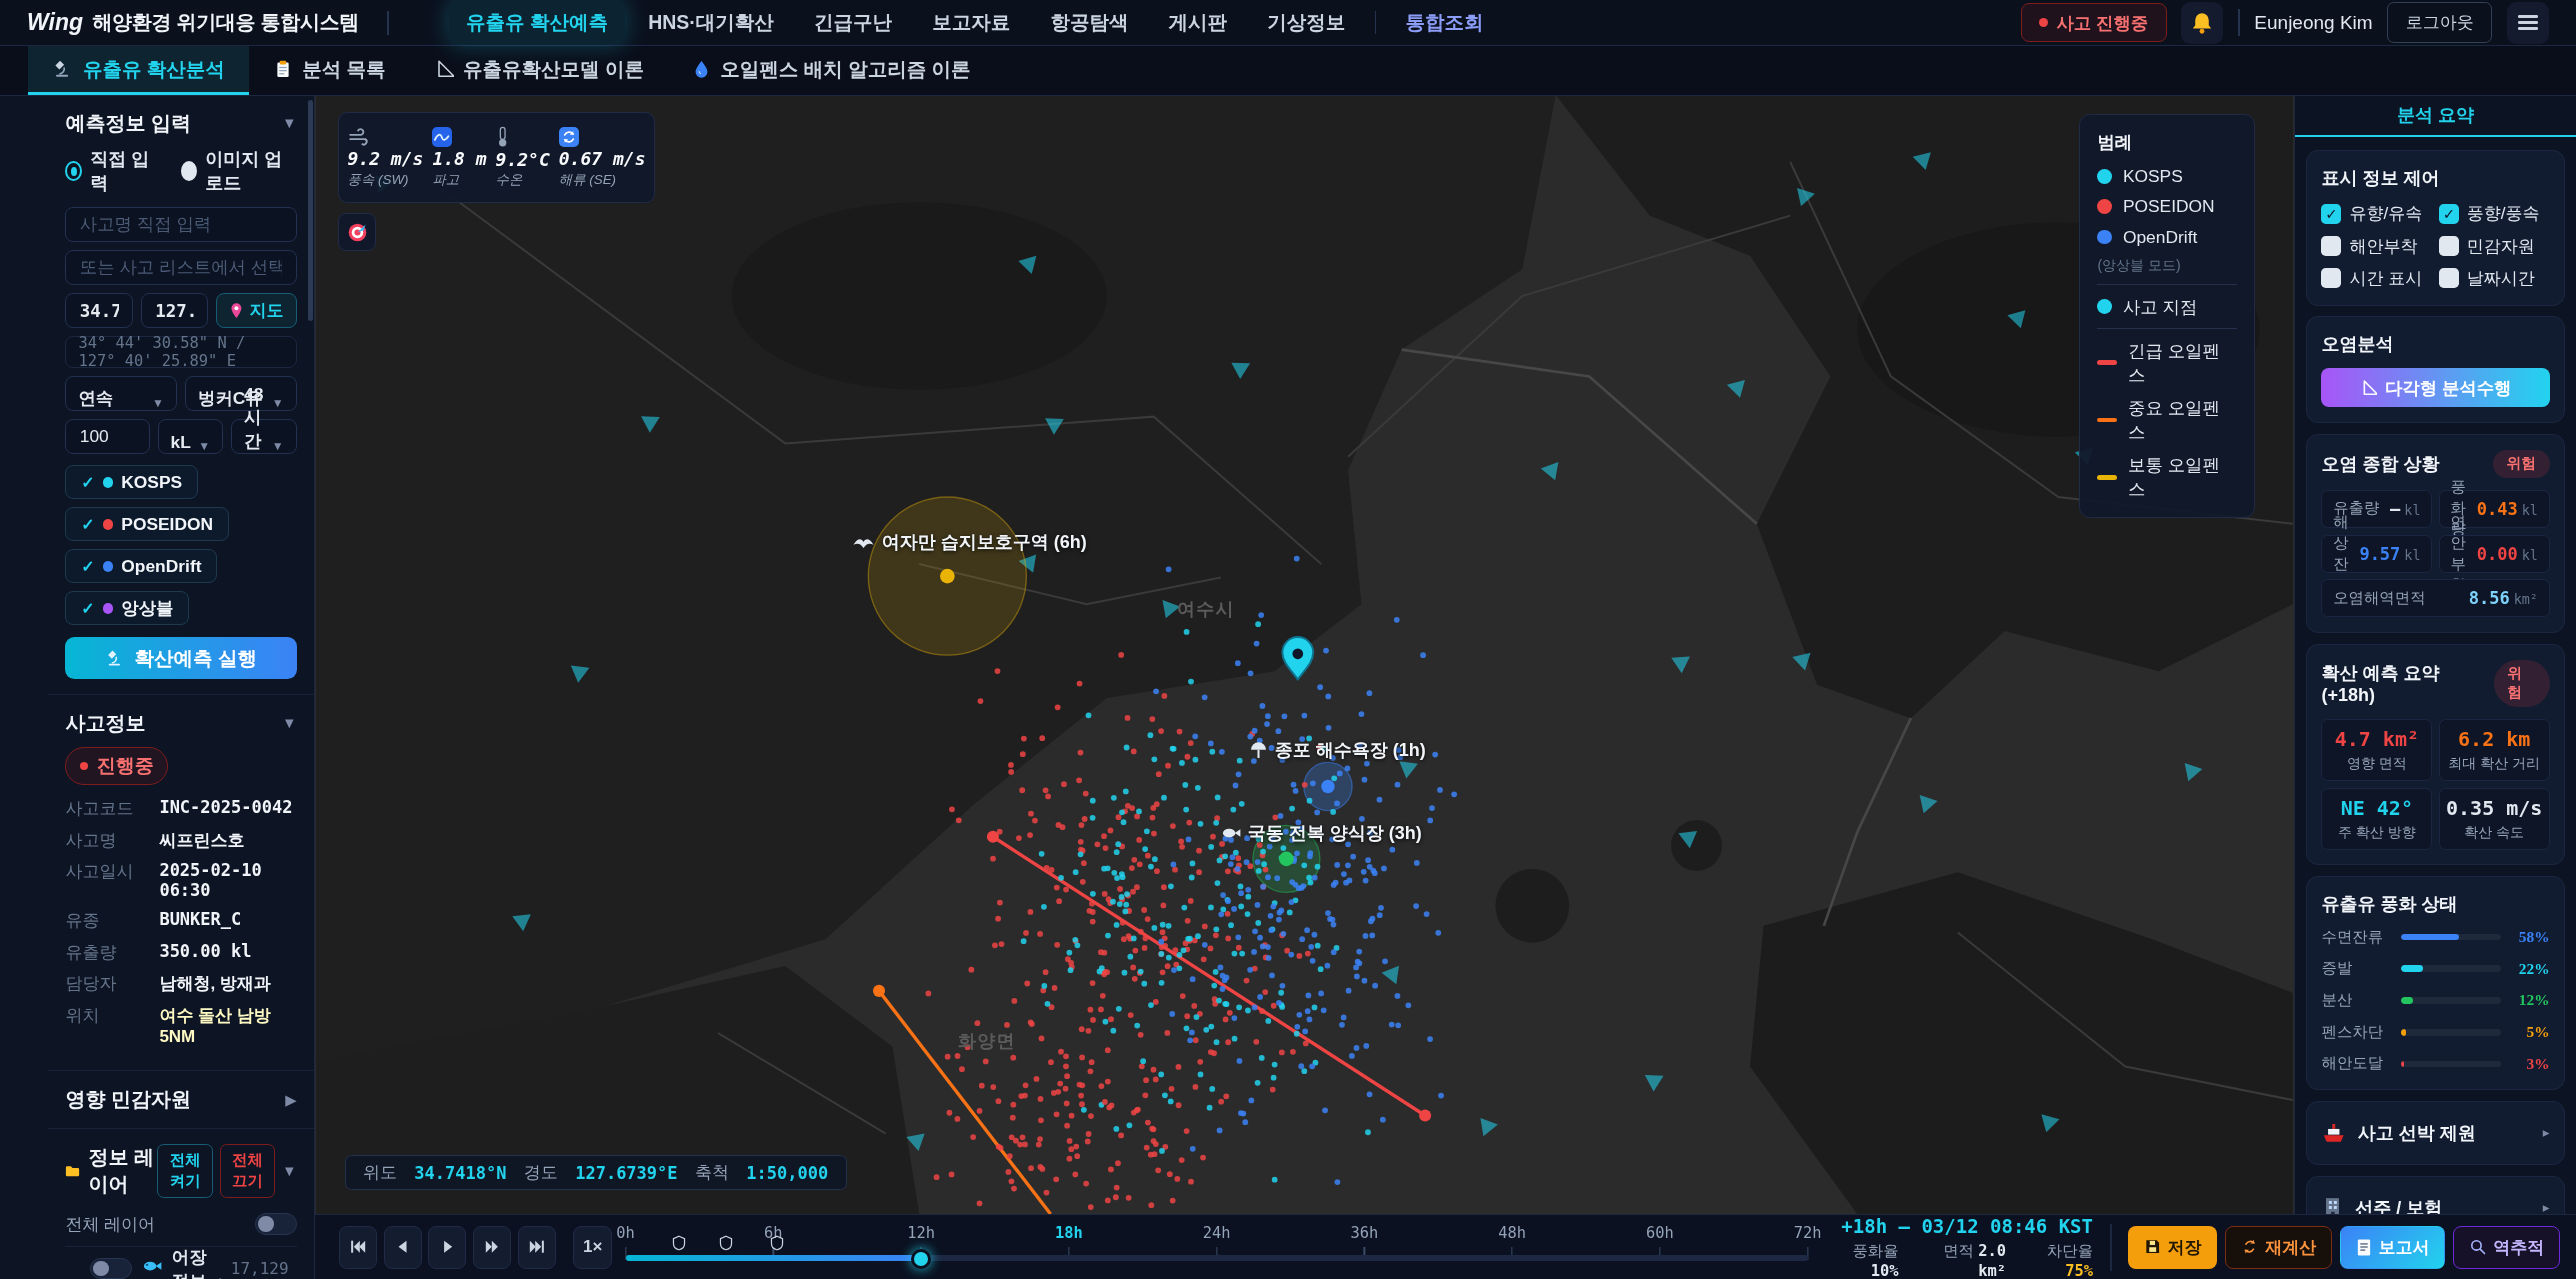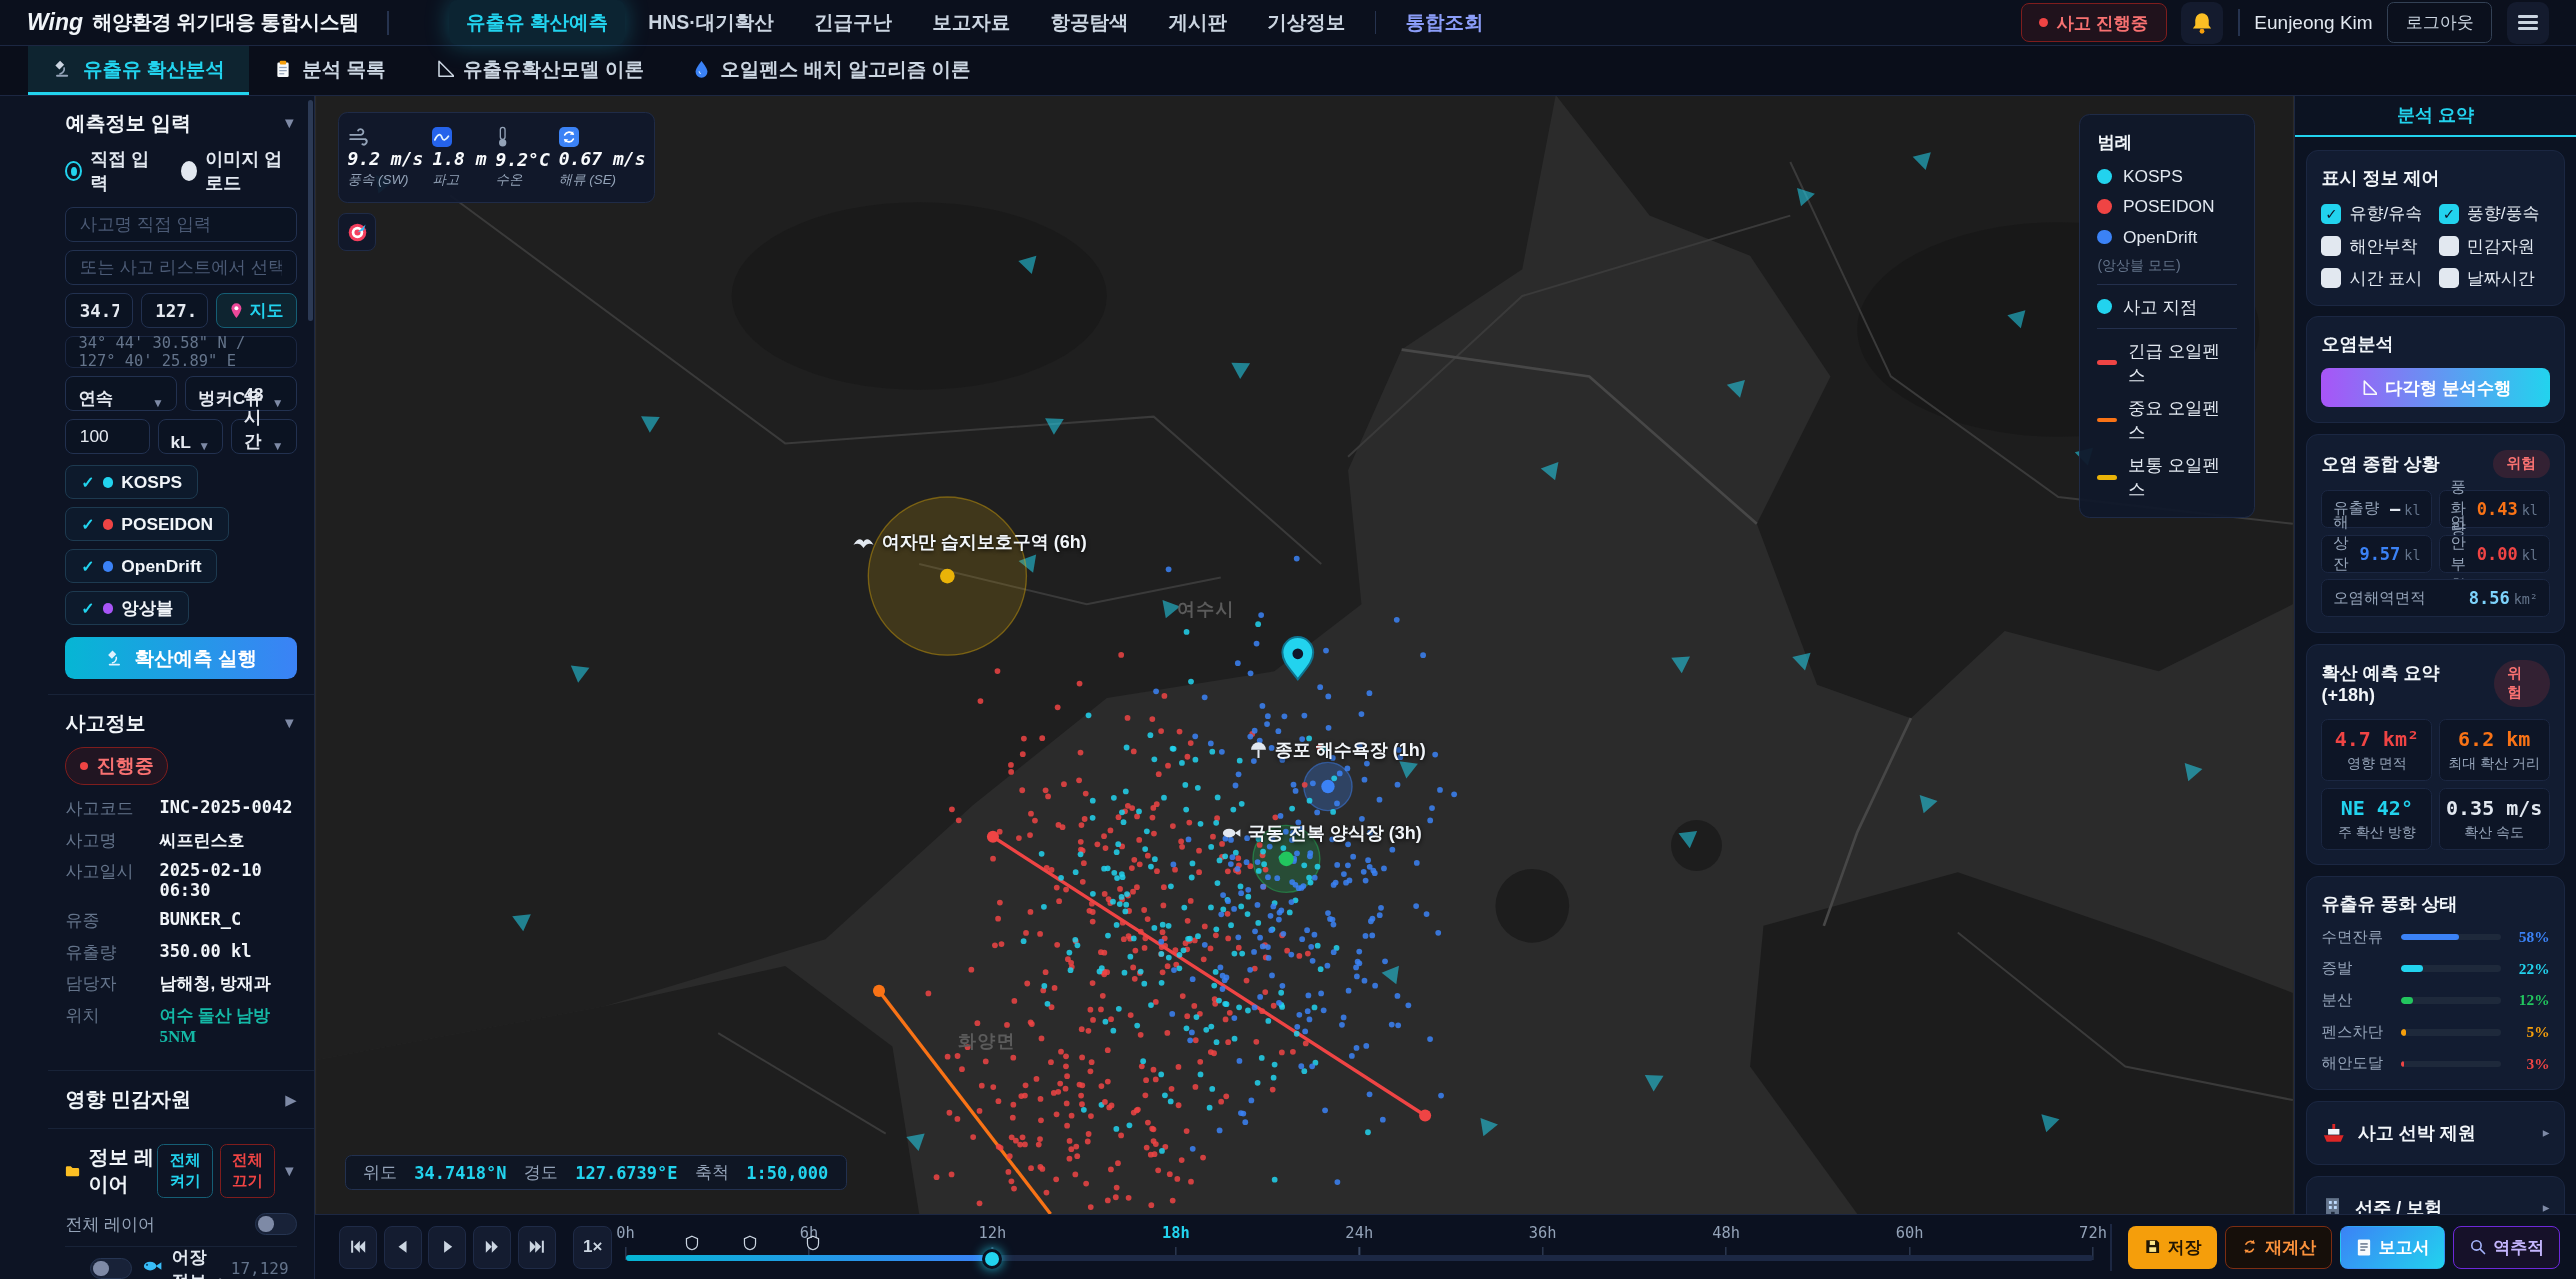--- a/index.html
+++ b/index.html
@@ -69,21 +69,21 @@
   .chip .ck { color:#22d3ee; font-size:16px; }
   .chip .mdot { width:10.7px; height:10.7px; border-radius:50%; }
   .run-btn { width:100%; height:42px; border:none; border-radius:9.4px; background:linear-gradient(90deg,#06b6d4,#3b82f6);
     color:#fff; font-size:19.5px; font-weight:bold; display:flex; align-items:center; justify-content:center; gap:9.4px; cursor:pointer; }
   .stat-badge { display:inline-flex; align-items:center; gap:9px; border:0.7px solid #7f1d1d; background:rgba(127,29,29,0.18);
     color:#f87171; font-size:19px; font-weight:bold; padding:4.7px 13.4px; border-radius:670px; margin-bottom:12px; }
   .stat-badge .dot { width:8px; height:8px; border-radius:50%; background:#ef4444; }
   .kv { display:flex; margin-bottom:8.7px; font-size:17px; }
   .kv .k { width:94px; color:#64748b; flex:none; }
   .kv .v { color:#f1f5f9; font-weight:bold; }
-  .kv .v.orange { color:#14b8a6; font-family:Liberation Serif, serif; }
+  .kv .v.orange { color:#fef9c3; font-family:Liberation Sans, sans-serif; }
   .mini-btn { font-size:15.4px; font-weight:bold; padding:4.7px 10.7px; border-radius:6.7px; background:transparent; cursor:pointer; }
   .mini-btn.on { color:#22d3ee; border:0.7px solid #155e75; }
   .mini-btn.off { color:#ef4444; border:0.7px solid #7f1d1d; }
   .master-row { display:flex; align-items:center; justify-content:space-between; padding:4px 0 10.7px; font-size:17px; color:#94a3b8;
     border-bottom:0.7px solid #182338; margin-bottom:6.7px; }
   .tg { width:42px; height:21.5px; border-radius:10.7px; background:#182238; border:0.7px solid #263552; position:relative; flex:none; cursor:pointer; }
   .tg::after { content:""; position:absolute; left:2.7px; top:2px; width:15.4px; height:15.4px; border-radius:50%; background:#7e8aa6; }
   .tree-row { display:flex; align-items:center; gap:9.4px; height:29.5px; font-size:17.4px; color:#e2e8f0; cursor:pointer; }
   .tree-row .exp { width:14.8px; color:#64748b; font-size:12px; text-align:center; flex:none; }
   .tree-row .lbl { font-weight:bold; }
@@ -1570,20 +1570,28 @@
     </svg>
     <svg class="shield" style="left:8.5%" width="14.8" height="16" viewBox="0 0 24 26">
       <path d="M12 2l9 4v8c0 6-4 9-9 10-5-1-9-4-9-10V6z" fill="none" stroke="#cbd5e1" stroke-width="2"></path>
     </svg>
     <svg class="shield" style="left:12.8%" width="14.8" height="16" viewBox="0 0 24 26">
       <path d="M12 2l9 4v8c0 6-4 9-9 10-5-1-9-4-9-10V6z" fill="none" stroke="#cbd5e1" stroke-width="2"></path>
     </svg>
     <div class="handle" style="left: 25%;"></div>
   </div>
 
+  <div class="tl-info">
+    <div class="tl-time mono">+18h — 03/12 08:46 KST</div>
+    <div class="tl-stats">
+      <span><span>풍화율</span> <b class="mono" style="color: rgb(226, 232, 240);">10%</b></span>
+      <span><span>면적</span> <b class="mono" style="color: rgb(226, 232, 240);">2.0 km²</b></span>
+      <span><span>차단율</span> <b class="mono" style="color: rgb(251, 191, 36);">75%</b></span>
+    </div>
+  </div>
 
   <span class="bb-vline"></span>
 
   <button class="act-btn act-save">
     <svg width="17.4" height="17.4" viewBox="0 0 30 30">
       <path d="M4 4h18l4 4v18H4z" fill="#221604"></path>
         <rect x="9" y="16" width="12" height="8" fill="#fde68a"></rect>
         <rect x="10" y="5" width="9" height="7" fill="#fde68a"></rect>
     </svg>
     <span>저장</span>

